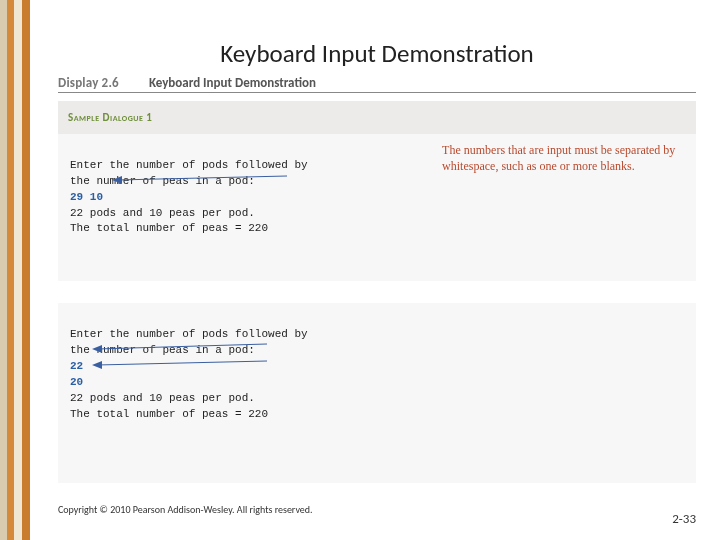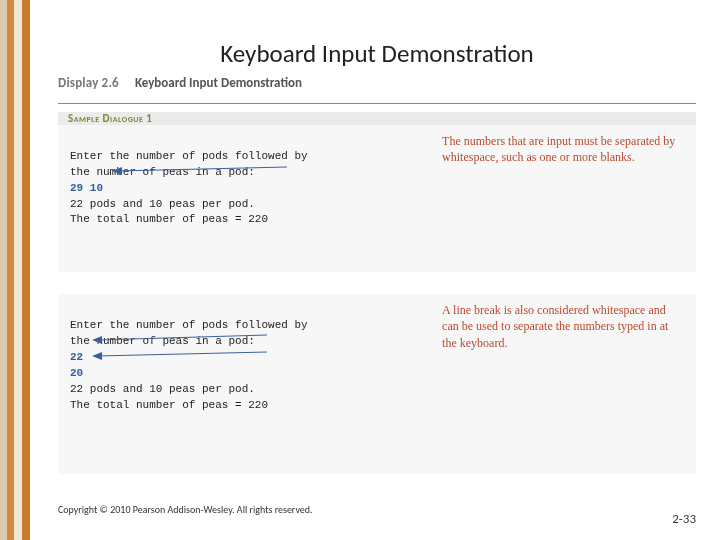--- a/index.html
+++ b/index.html
@@ -33,39 +33,39 @@
   .title {
     font-size: 25px;
     text-align: center;
     color: #222;
     line-height: 1.15;
     margin-bottom: 6px;
   }
   .display-row {
     display: flex;
     align-items: baseline;
-    gap: 16px;
+    gap: 30px;
     border-bottom: 1px solid #888;
-    padding-bottom: 13px;
+    padding-bottom: 2px;
     margin-bottom: 8px;
   }
   .display-label { color:#777; font-weight:600; font-size:13px; letter-spacing:0.2px;}
   .display-title { color:#555; font-weight:700; font-size:13px; }
 
   .sample {
     position: relative;
     margin-bottom: 22px;
   }
   .sample-bar {
     background:#ecebe9;
     color:#6f8f3a;
     font-variant: small-caps;
     font-weight:700;
     font-size: 11px;
-    padding: 0 10px;
+    padding: 10px 10px;
     letter-spacing: 0.5px;
   }
   .sample-body {
     display:flex;
     background:#f7f7f7;
     padding: 8px 12px 12px 12px;
   }
   .code {
     flex: 0 0 58%;
     font-family: "Courier New", monospace;
@@ -151,20 +151,19 @@
 <span>The total number of peas = 220</span>
         <svg class="arrow" style="left:22px; top:31px;" viewBox="0 0 180 14">
           <line x1="5" y1="7" x2="175" y2="2" stroke="#3a5fa0" stroke-width="1"></line>
           <polygon points="0,7 10,3 10,11" fill="#3a5fa0"></polygon>
         </svg>
         <svg class="arrow" style="left:22px; top:47px;" viewBox="0 0 180 14">
           <line x1="5" y1="7" x2="175" y2="3" stroke="#3a5fa0" stroke-width="1"></line>
           <polygon points="0,7 10,3 10,11" fill="#3a5fa0"></polygon>
         </svg>
       </div>
-      <div class="note">A line break is also considered whitespace and can be used to separate the numbers typed in at the keyboard.</div>
     </div>
   </div>
 
 </div>
 
 <div class="footer">Copyright © 2010 Pearson Addison-Wesley. All rights reserved.</div>
 <div class="pagenum">2-33</div>
 
 </body></html>

